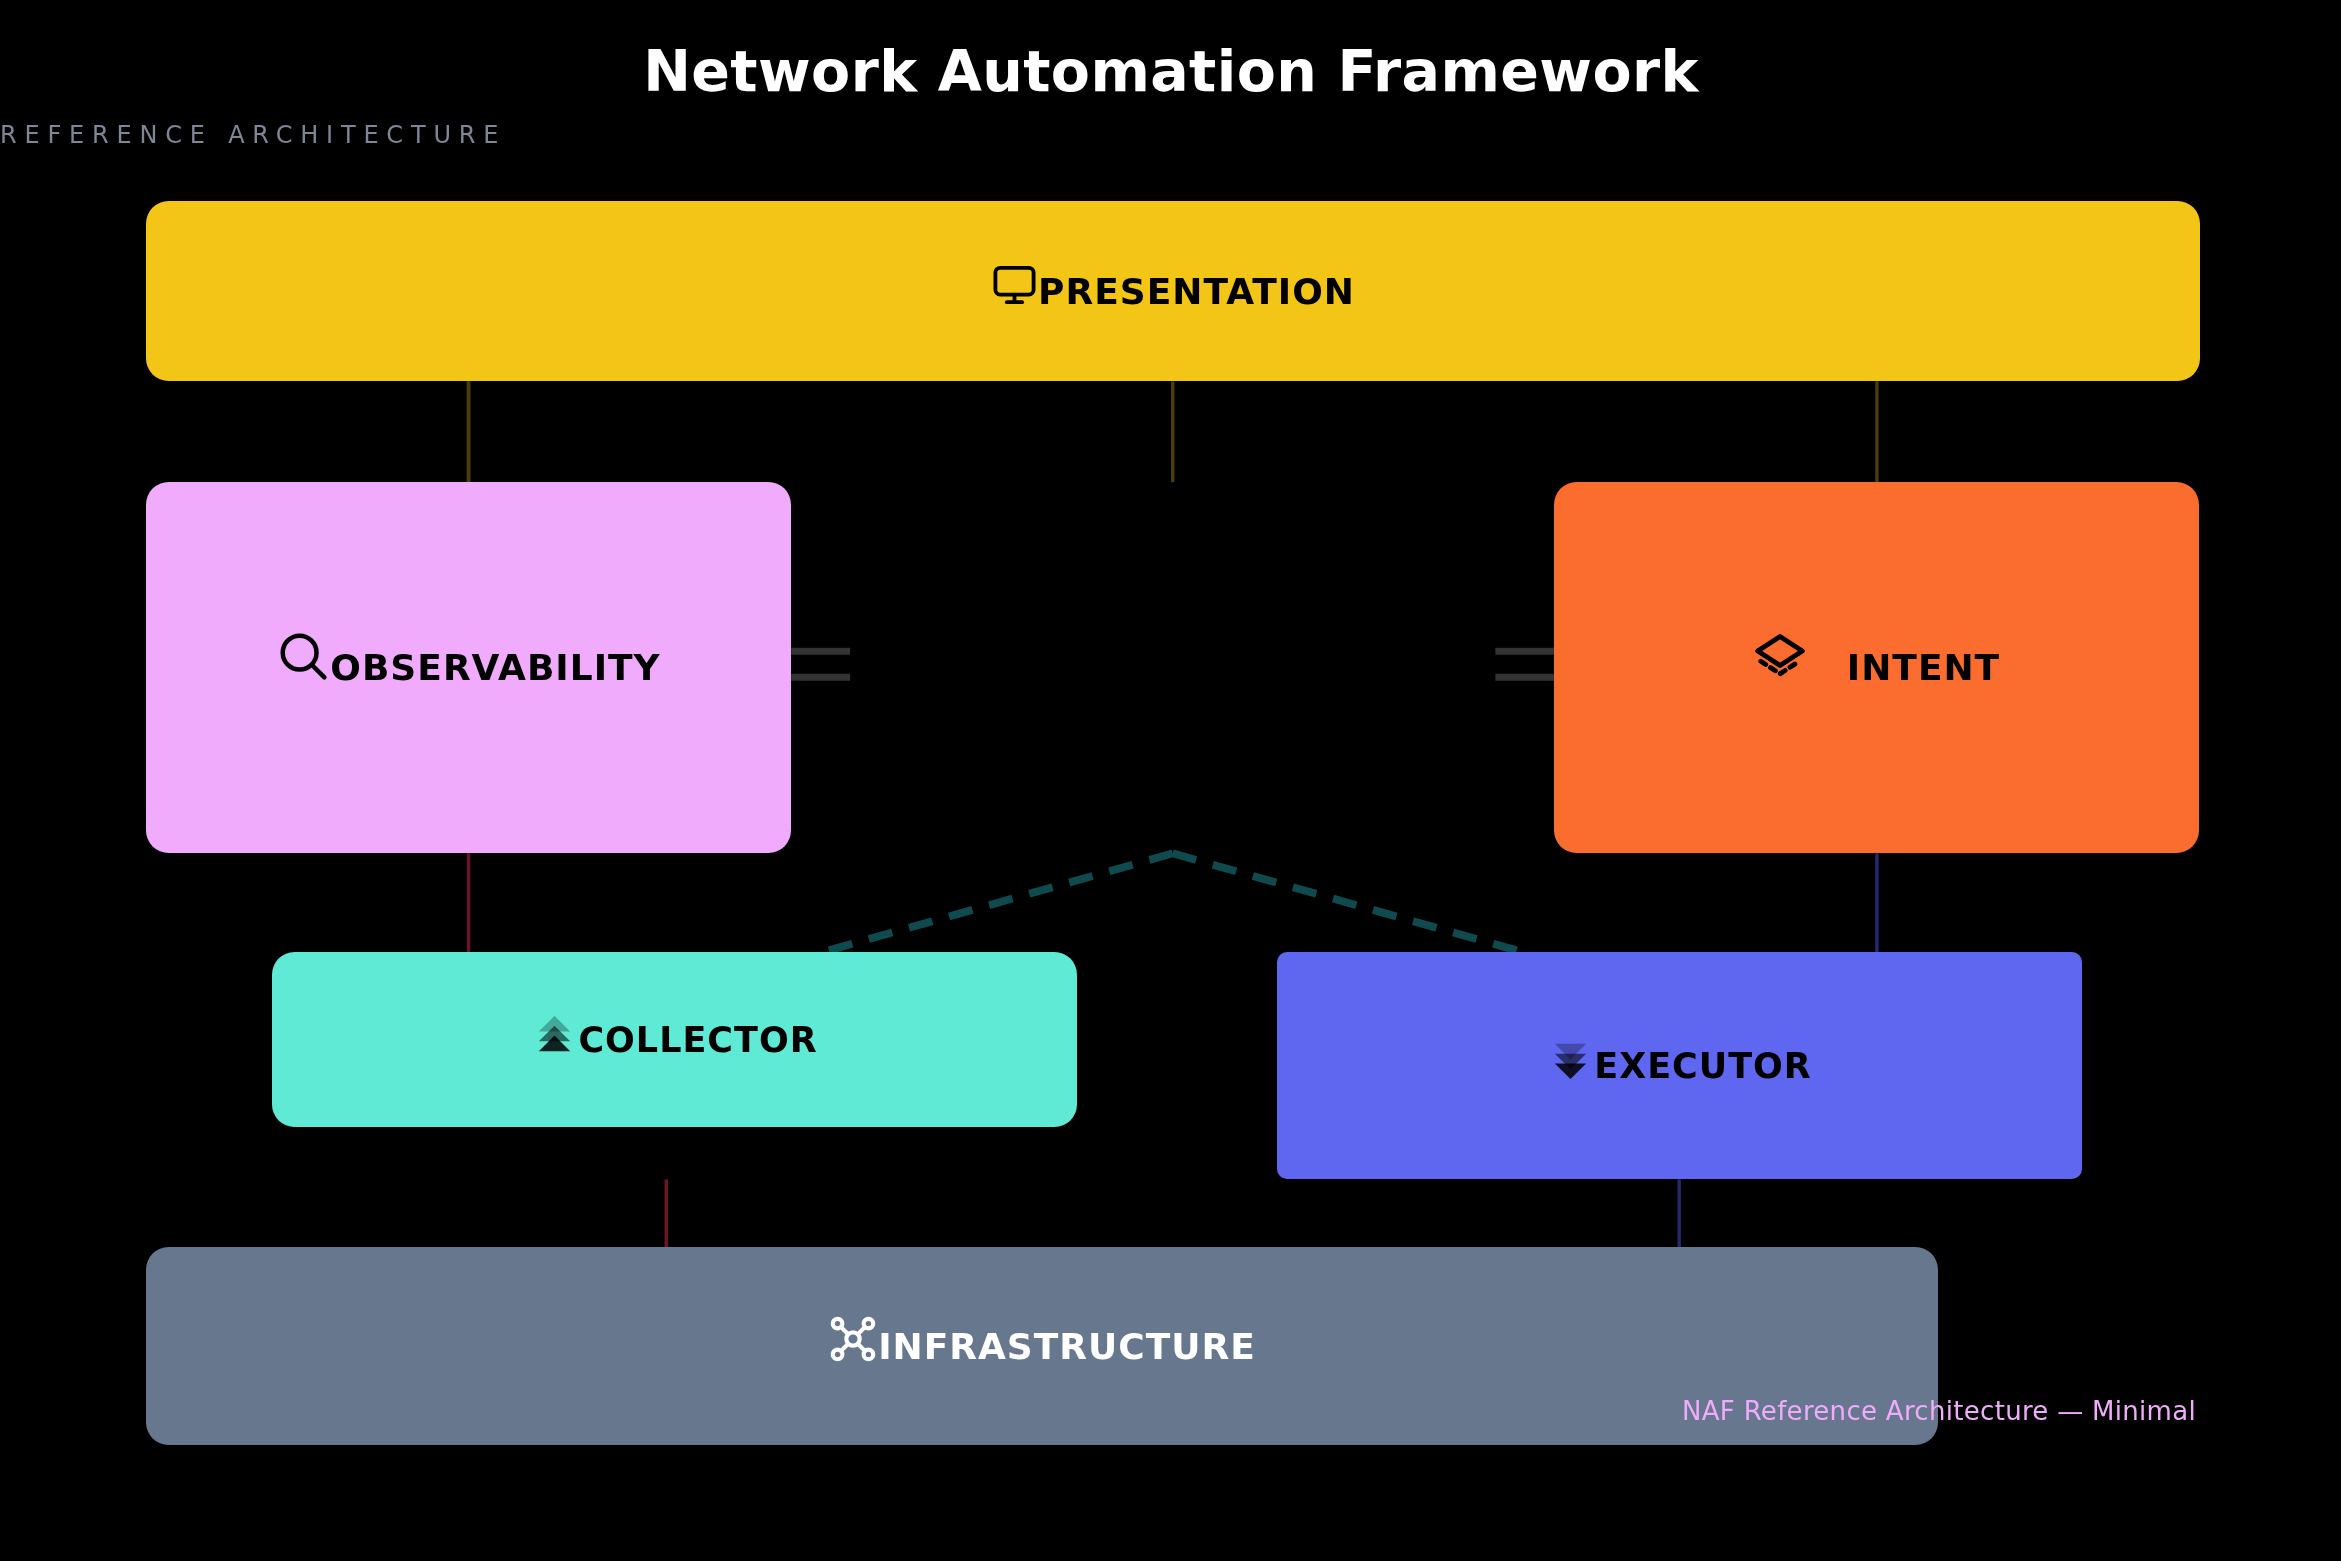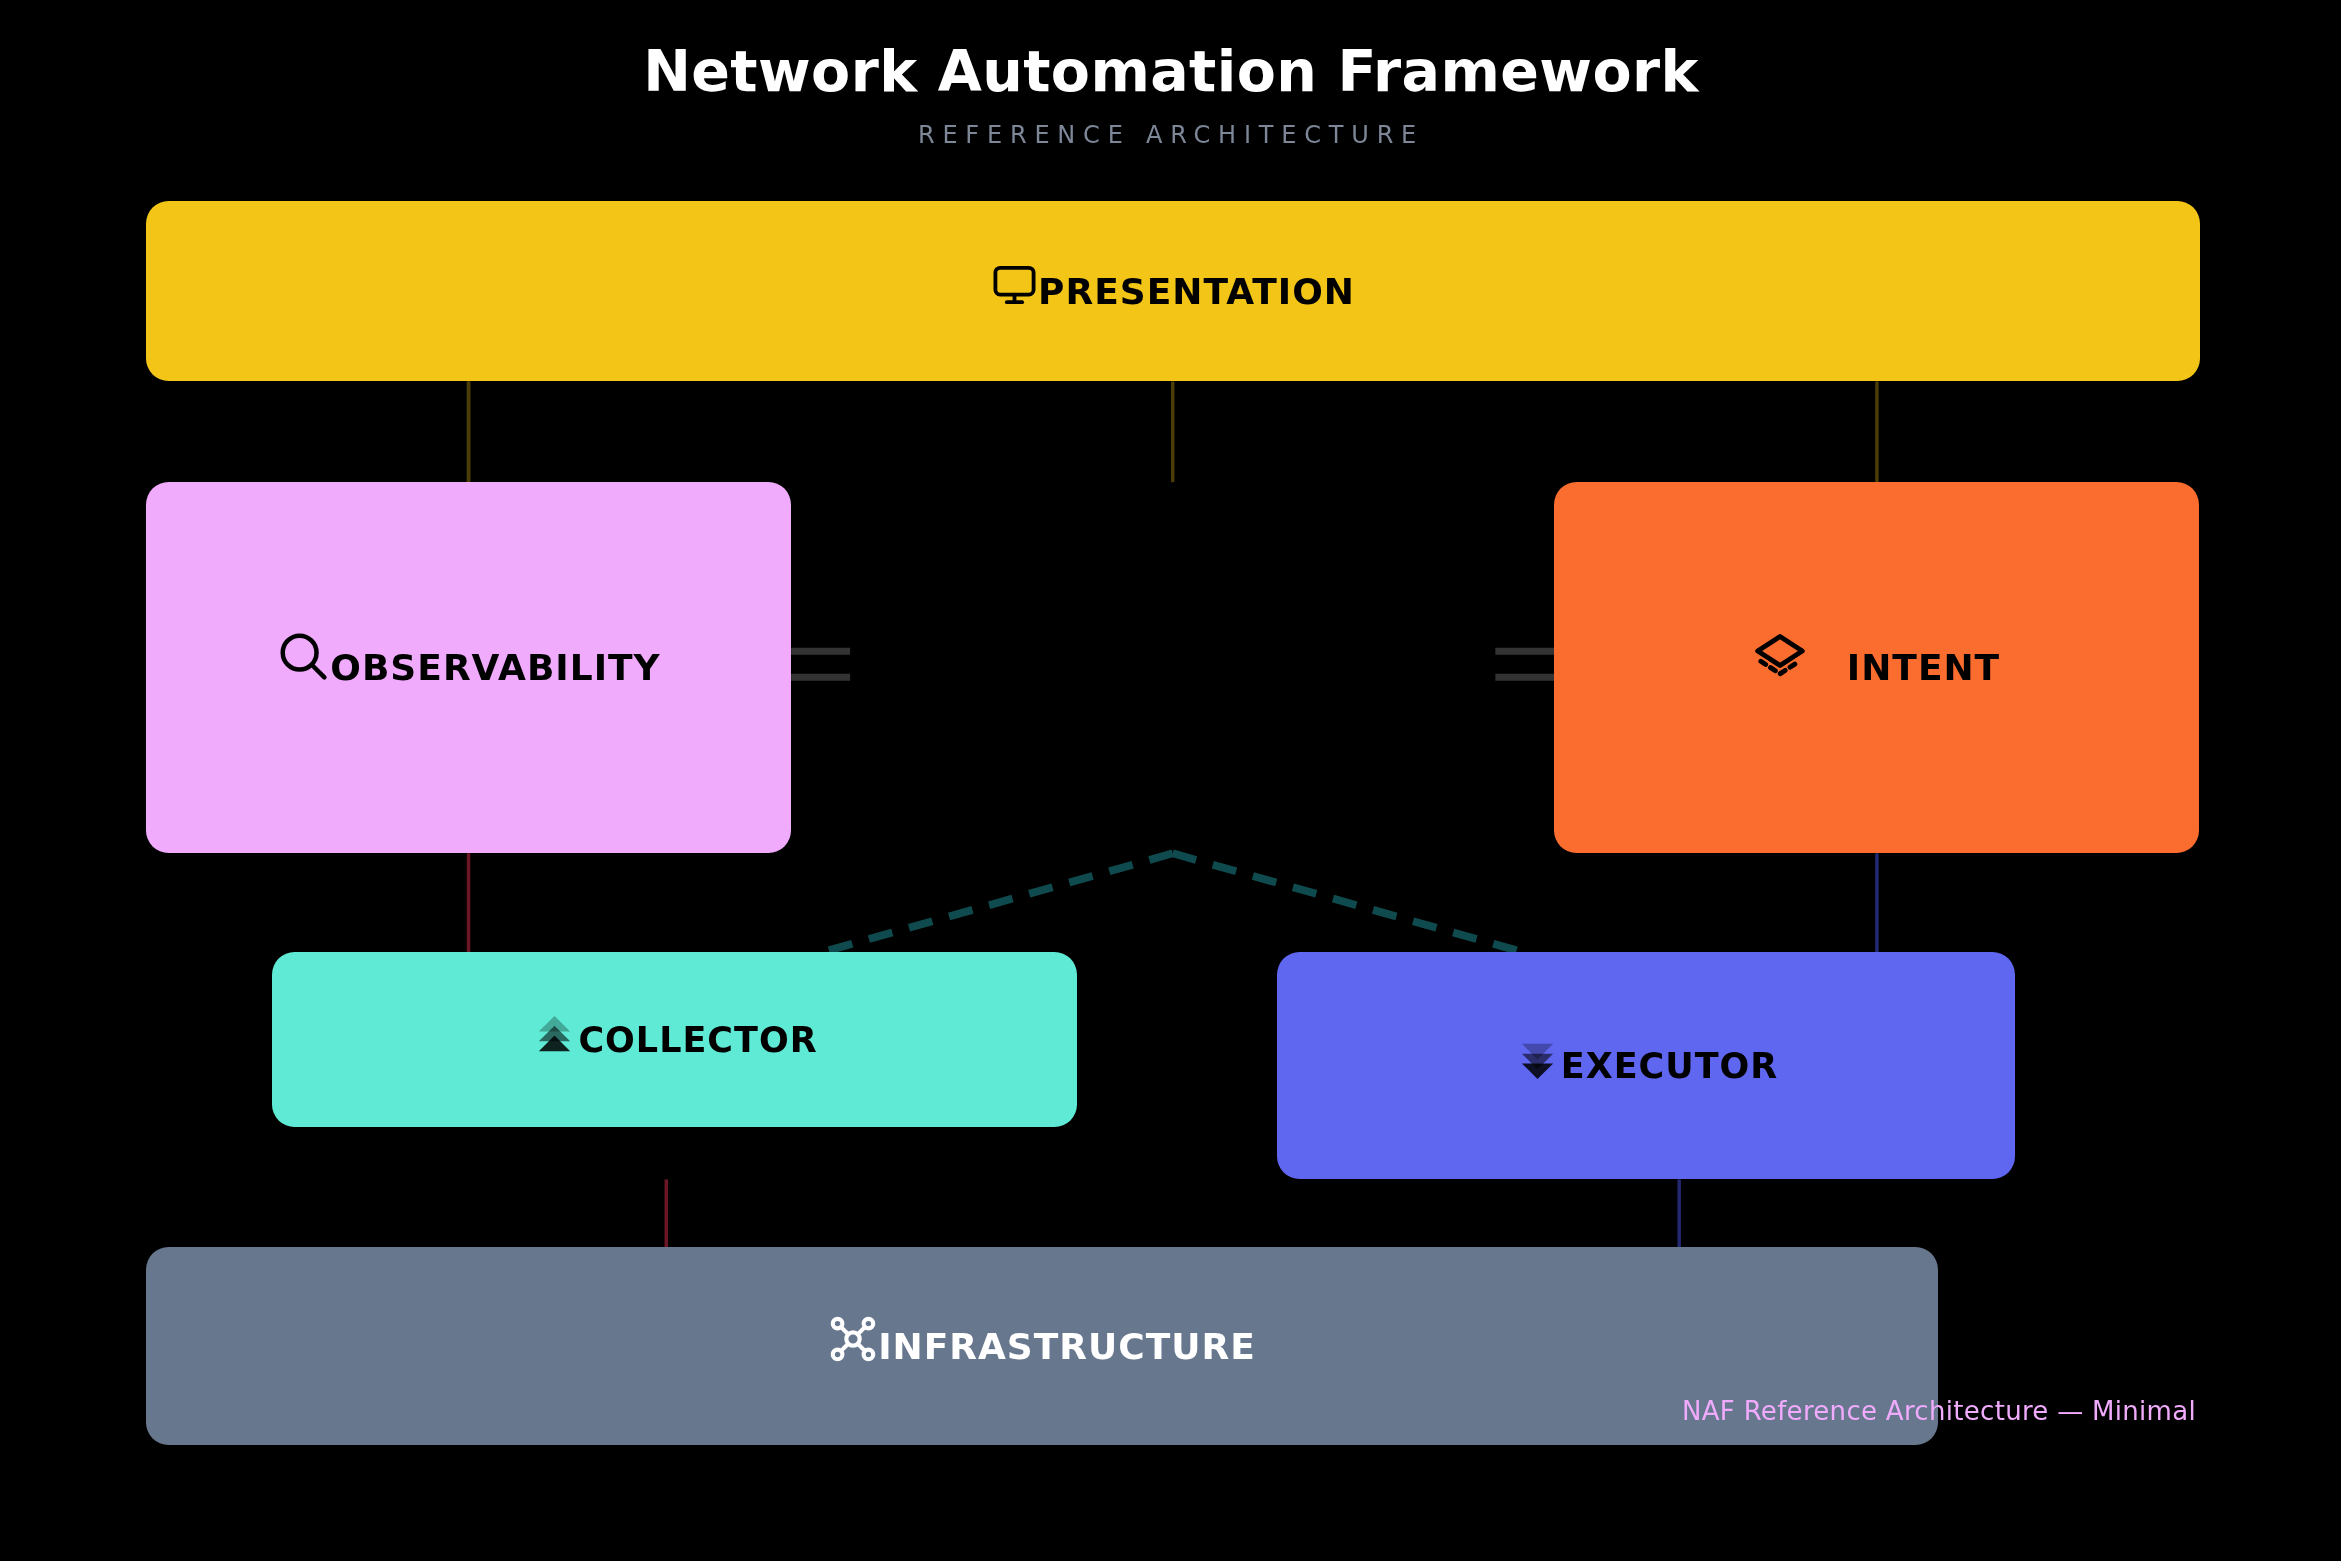--- a/index.html
+++ b/index.html
@@ -36,21 +36,21 @@
     font-weight: bold;
     letter-spacing: 0.4px;
     line-height: 1.05;
     white-space: nowrap;
   }
   .subtitle {
     position: absolute;
     top: 121px;
     left: 0;
     width: 2342px;
-    text-align: center;
+    text-align: left;
     color: #7d8798;
     font-size: 24px;
     font-weight: normal;
     letter-spacing: 7.8px;
     white-space: nowrap;
   }
 
   
   #links {
     position: absolute;
@@ -131,23 +131,24 @@
   #node-collector {
     left: 272px;
     top: 952px;
     width: 805px;
     height: 175px;
     background: #5eead4;
   }
   #node-executor {
     left: 1277px;
     top: 952px;
-    width: 738px;
+    width: 805px;
     height: 227px;
     background: #5F66F0;
+    border-radius: 10px;
   }
   .low .icon-wrap { margin-bottom: 12px; }
   .low .node-label {
     color: #000000;
     font-size: 35px;
   }
 
   
   #node-infrastructure {
     left: 146px;

